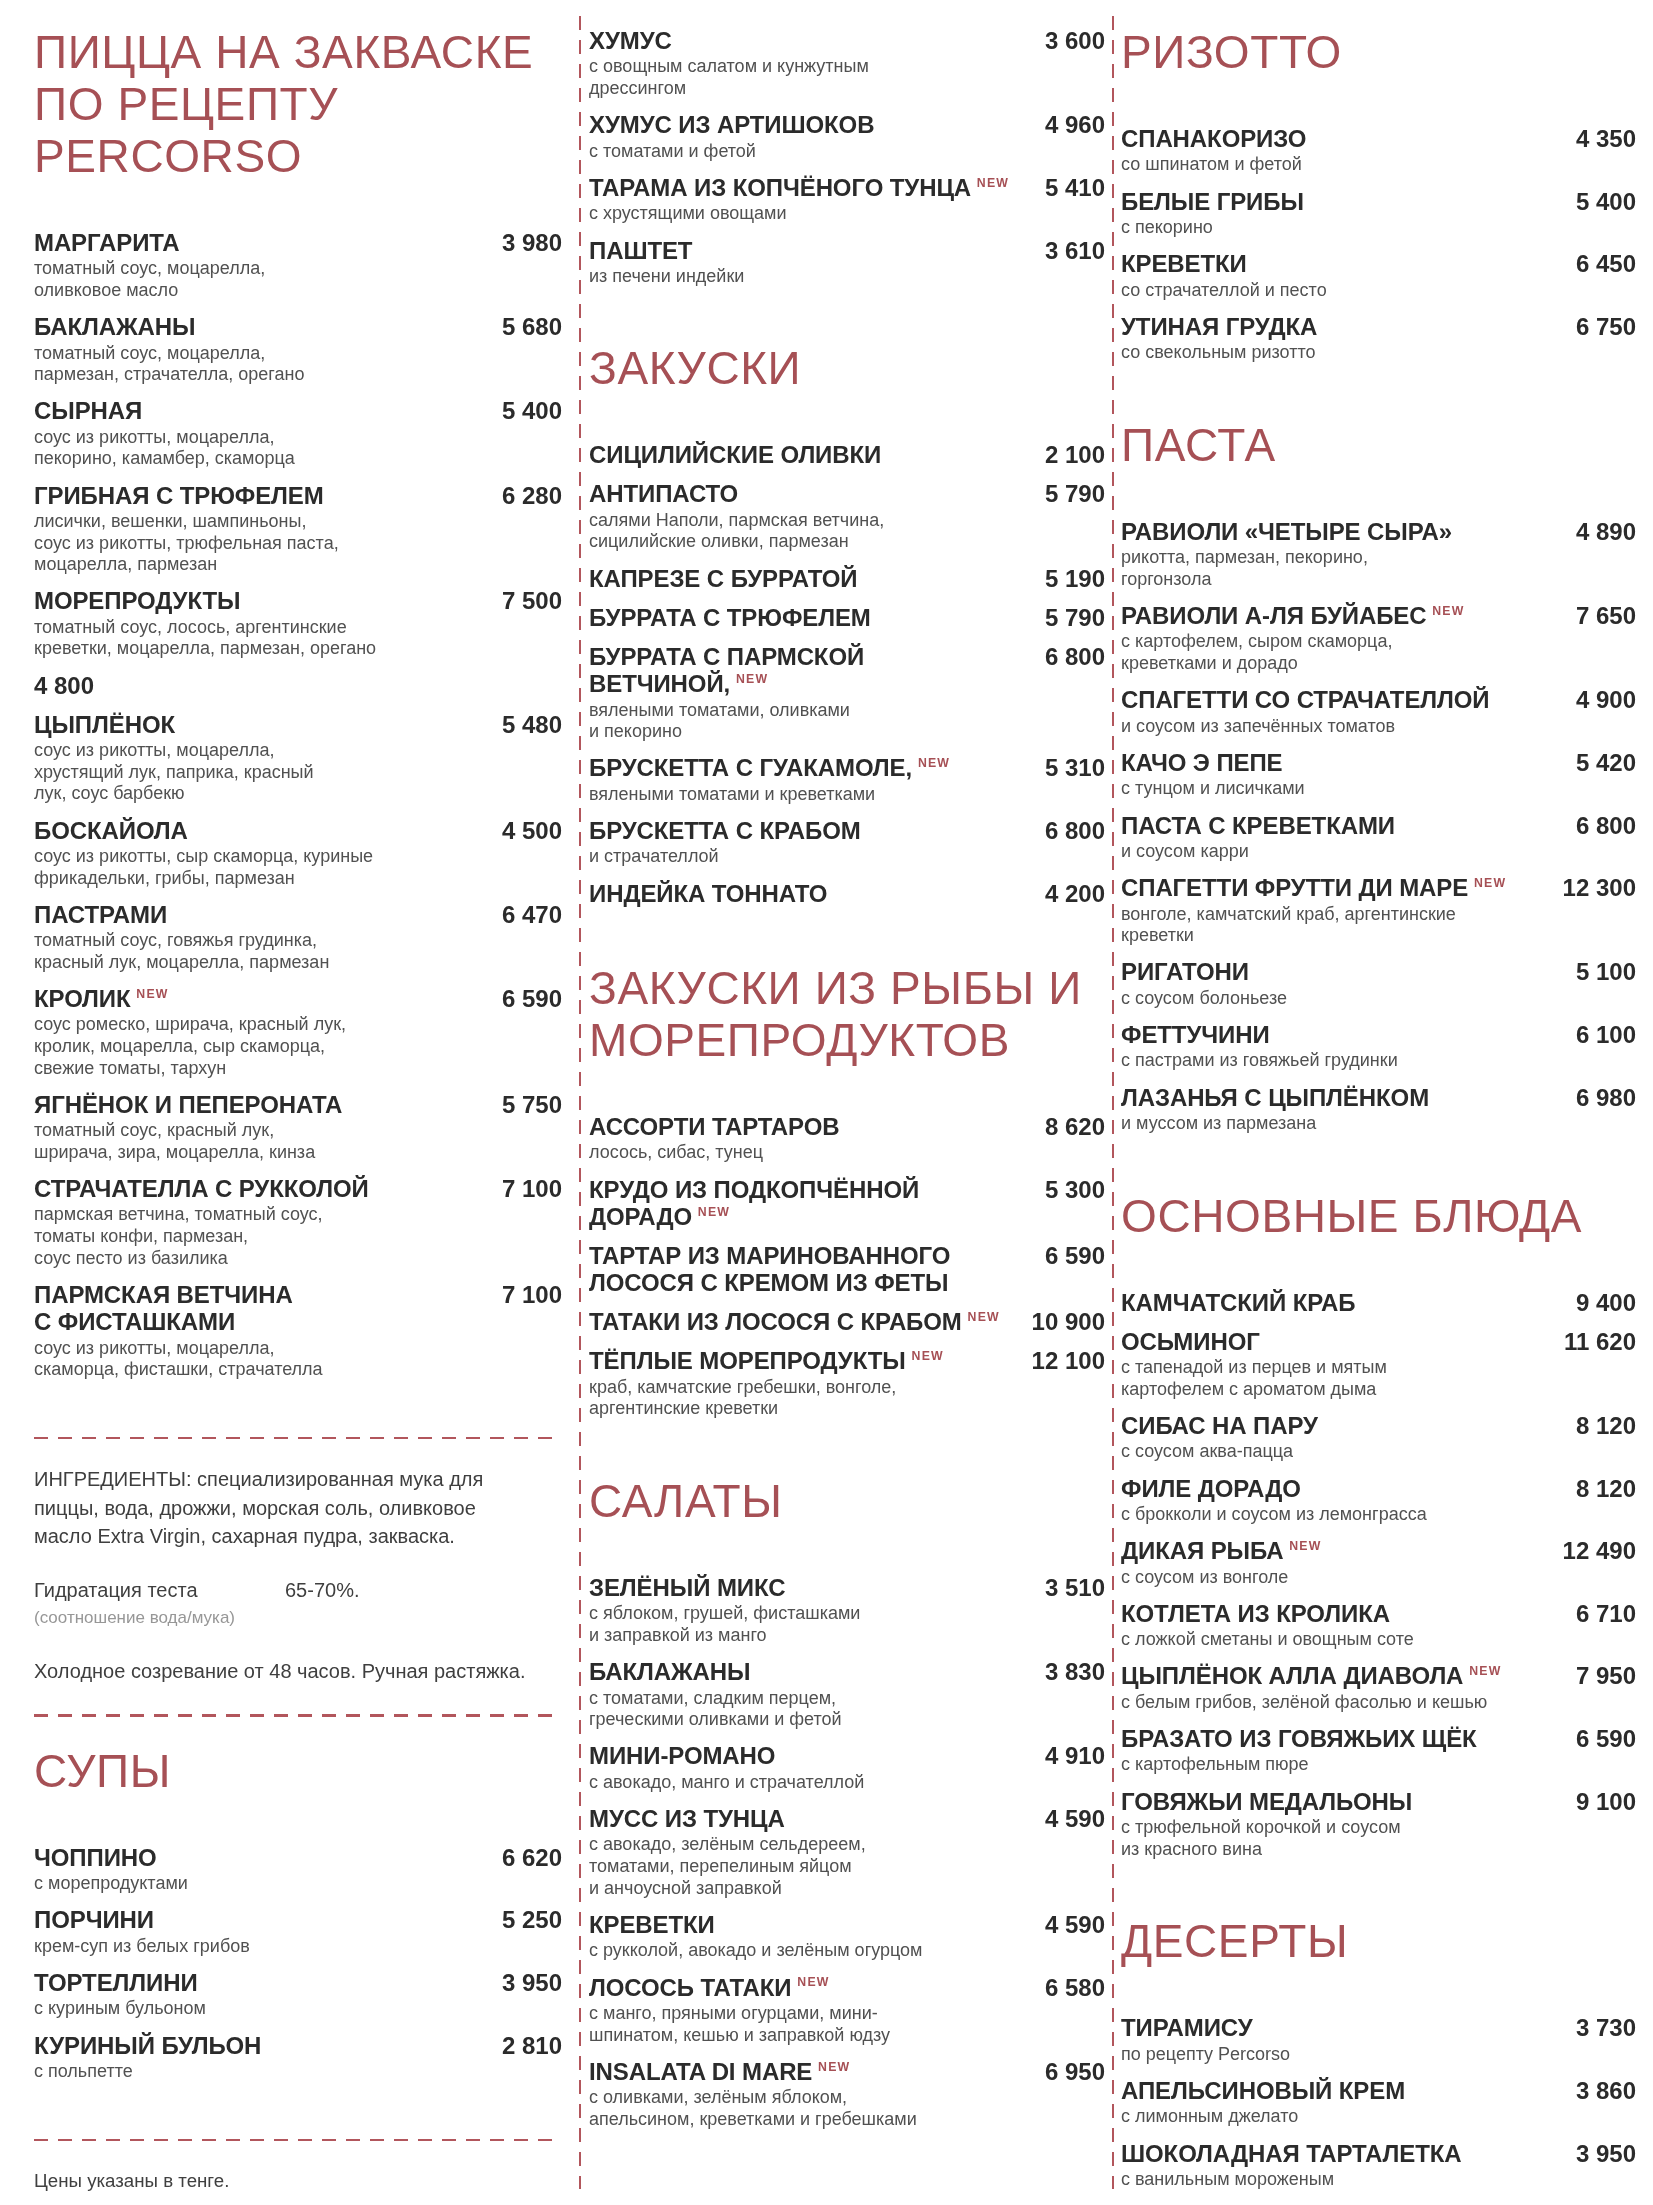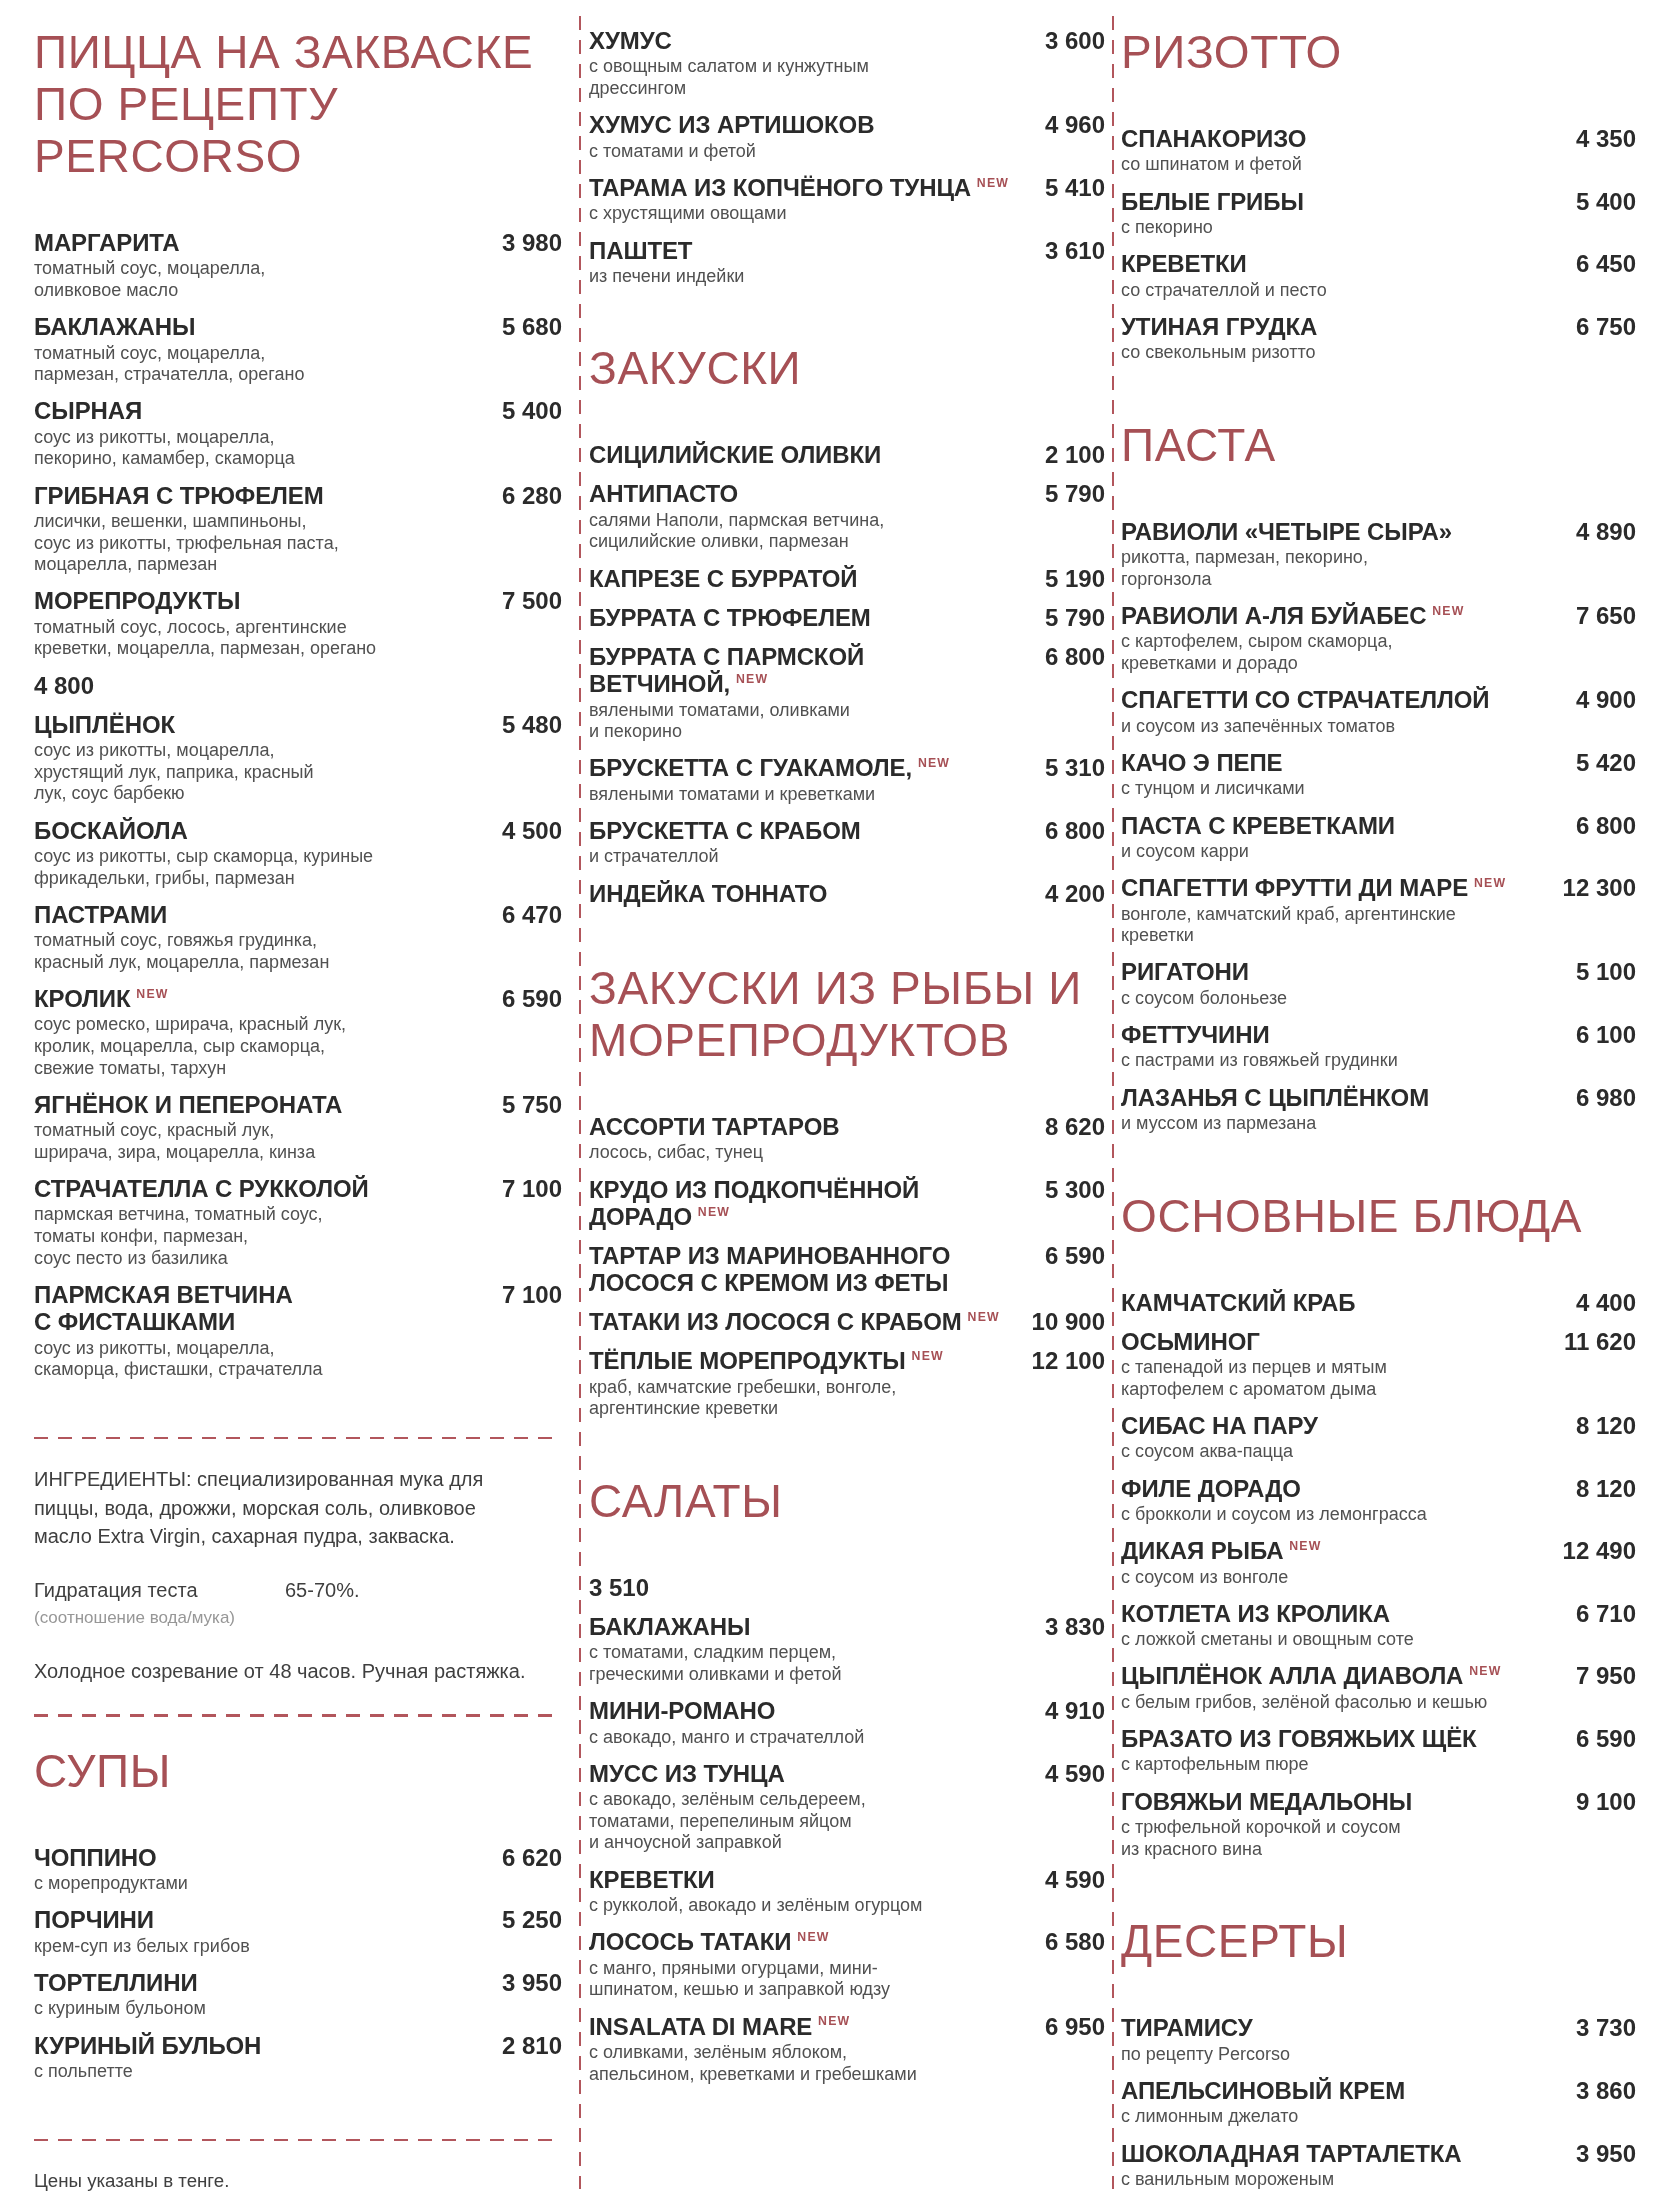--- a/index.html
+++ b/index.html
@@ -351,20 +351,25 @@
 аргентинские креветки</div>
     </div>
     <div class="item-price">12 100</div>
   </div>
         </div>
   </section>
       <section class="section">
     <h2 class="section-title">САЛАТЫ</h2>
     <div class="items">
           <div class="item">
+    <div class="item-left">
+      <div class="item-title"><span class="item-name">ЗЕЛЁНЫЙ МИКС</span></div>
+      <div class="item-desc">с яблоком, грушей, фисташками
+и заправкой из манго</div>
+    </div>
     <div class="item-price">3 510</div>
   </div>
           <div class="item">
     <div class="item-left">
       <div class="item-title"><span class="item-name">БАКЛАЖАНЫ</span></div>
       <div class="item-desc">с томатами, сладким перцем,
 греческими оливками и фетой</div>
     </div>
     <div class="item-price">3 830</div>
   </div>
@@ -516,21 +521,21 @@
         </div>
   </section>
       <section class="section">
     <h2 class="section-title">ОСНОВНЫЕ БЛЮДА</h2>
     <div class="items">
           <div class="item">
     <div class="item-left">
       <div class="item-title"><span class="item-name">КАМЧАТСКИЙ КРАБ</span></div>
 
     </div>
-    <div class="item-price">4 400</div>
+    <div class="item-price">9 400</div>
   </div>
           <div class="item">
     <div class="item-left">
       <div class="item-title"><span class="item-name">ОСЬМИНОГ</span></div>
       <div class="item-desc">с тапенадой из перцев и мятым
 картофелем с ароматом дыма</div>
     </div>
     <div class="item-price">11 620</div>
   </div>
           <div class="item">

